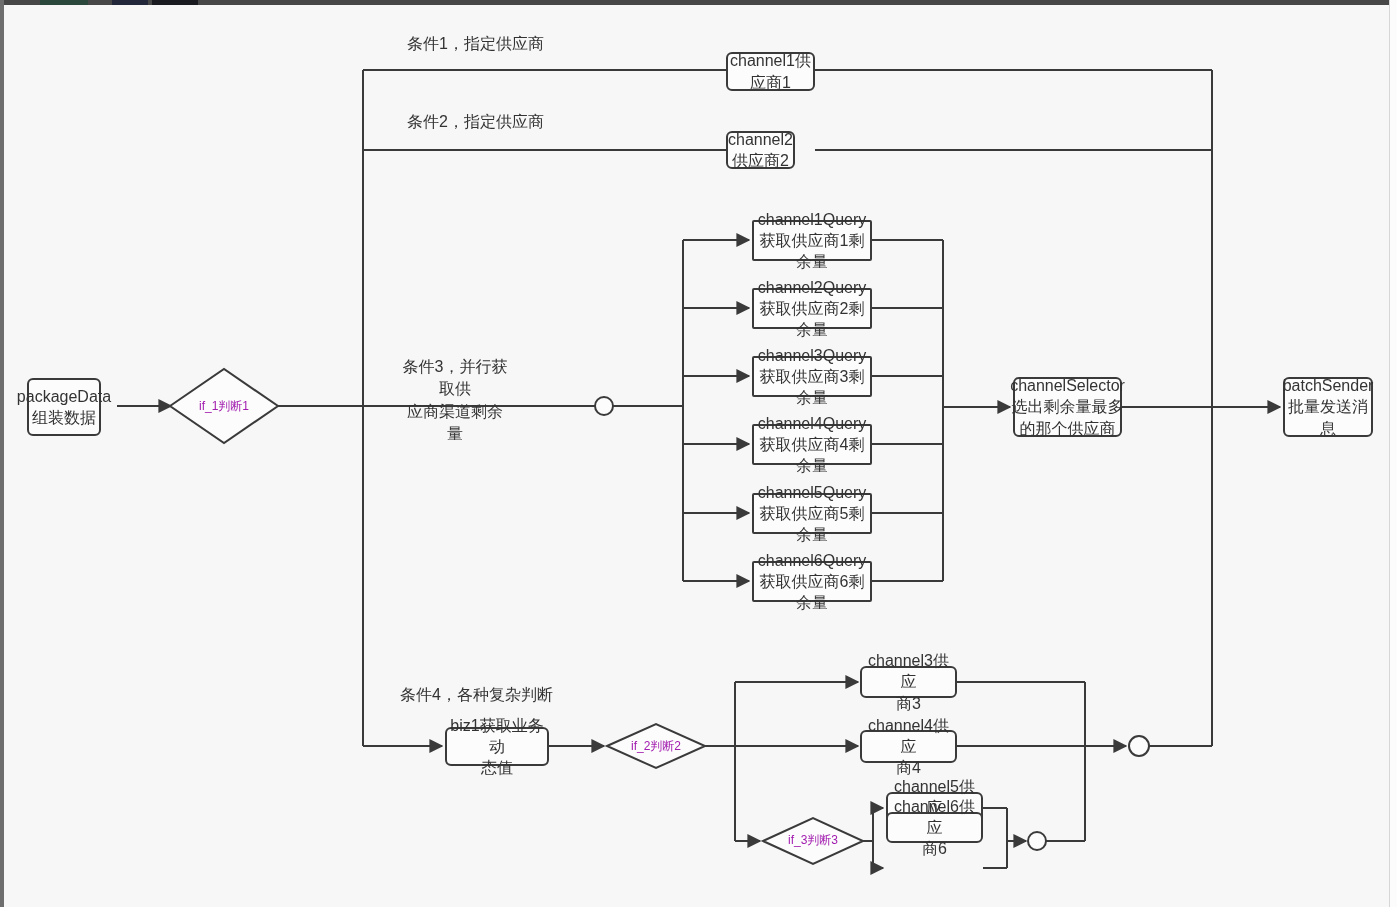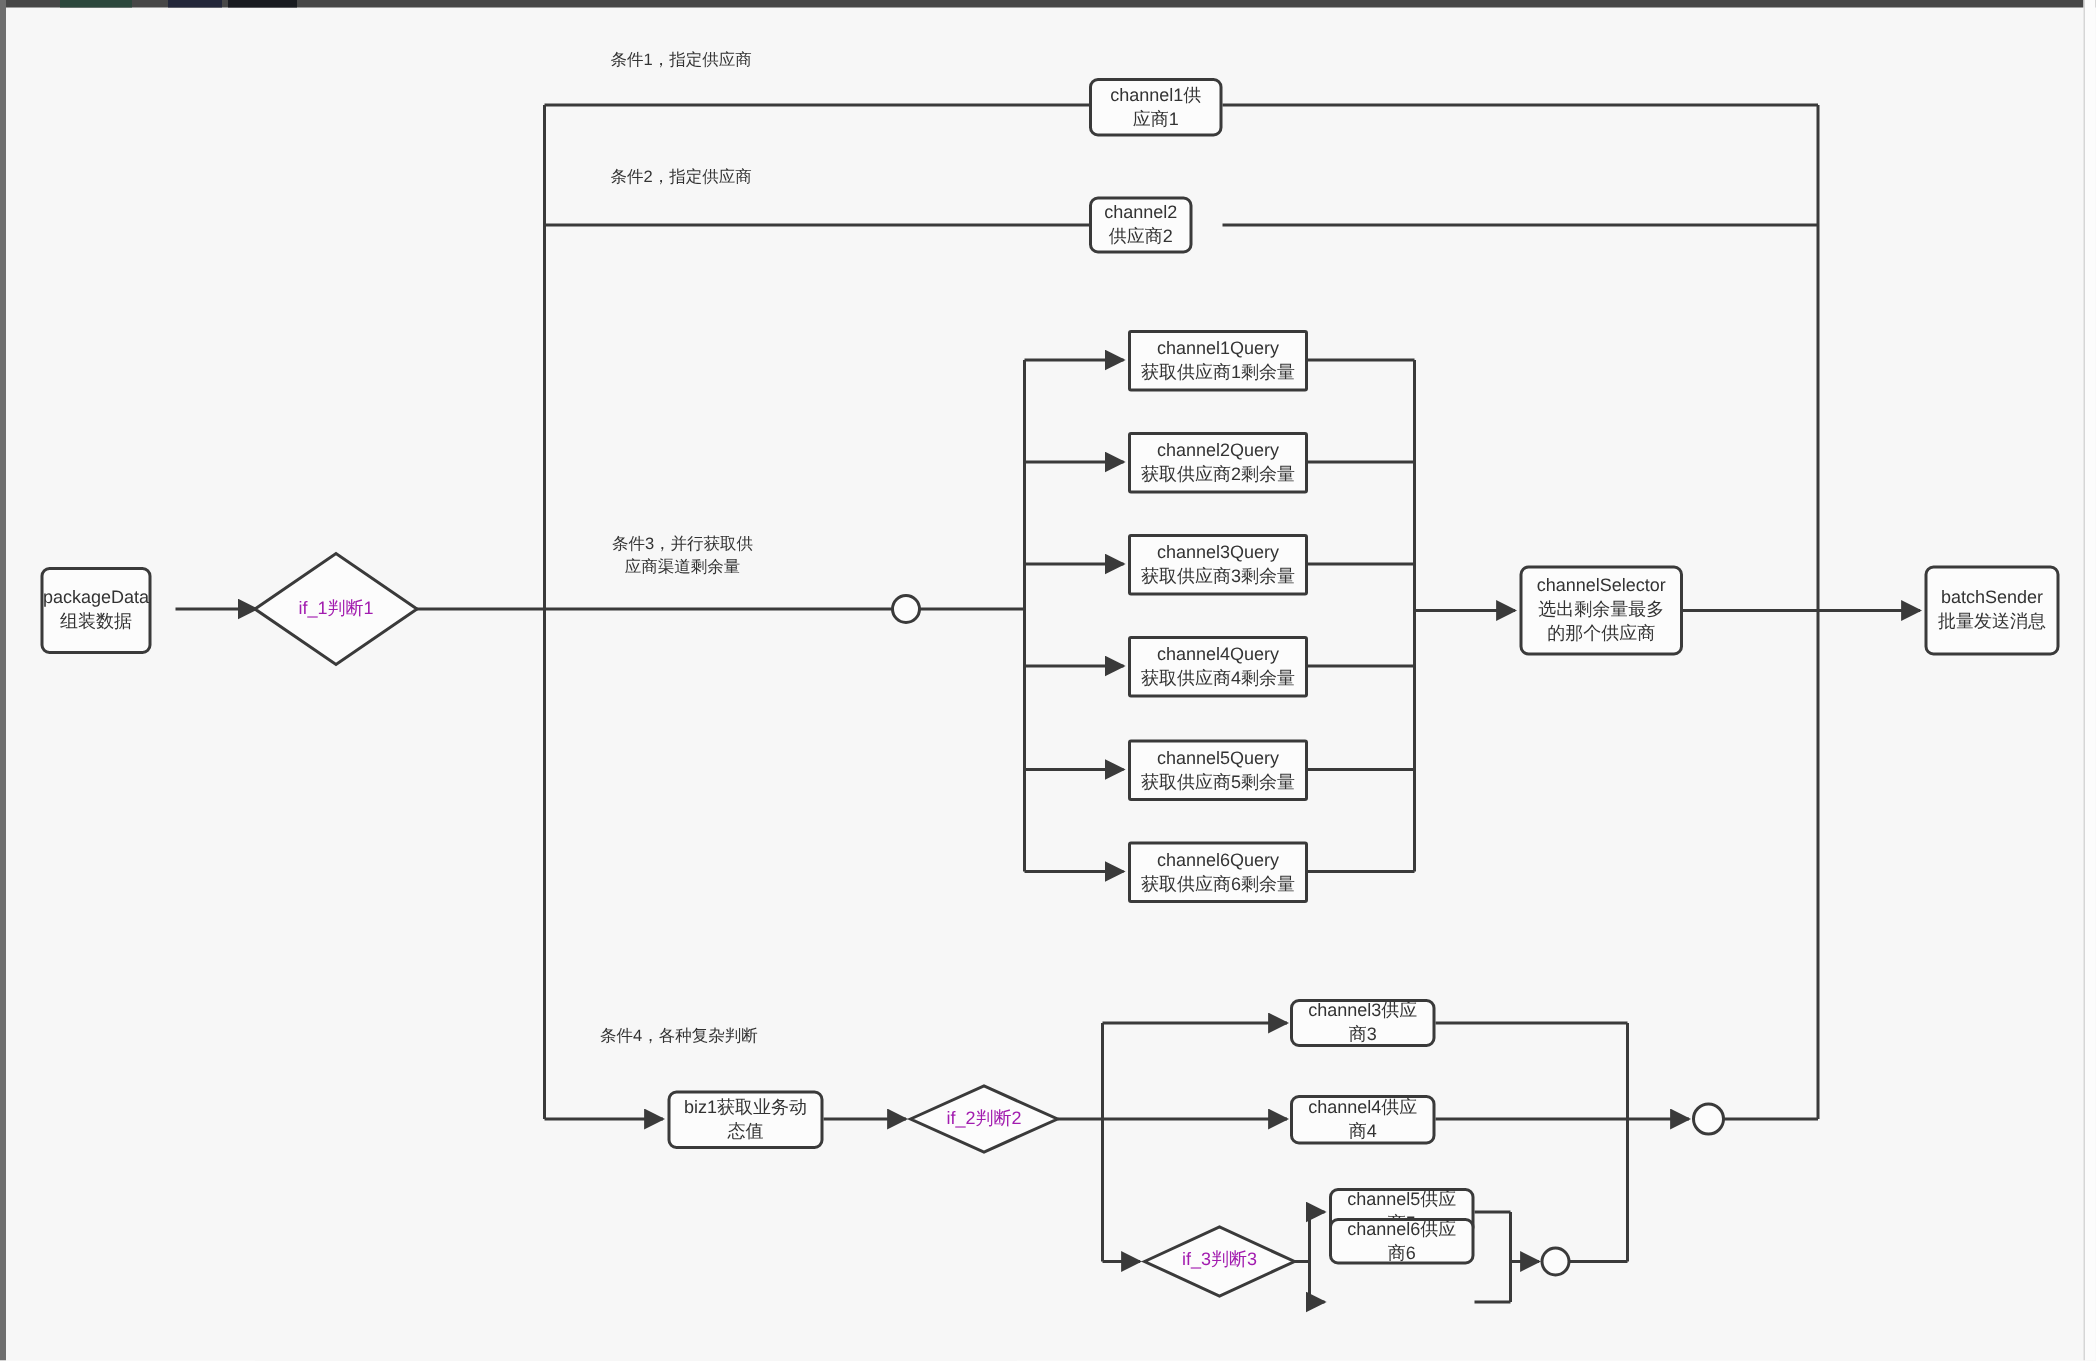--- a/index.html
+++ b/index.html
@@ -14,31 +14,31 @@
   #left-bar { position:absolute; left:0; top:0; width:4px; height:907px; background:#6e6e6e; }
   #right-edge { position:absolute; top:0; right:0; width:7px; height:907px;
     background:#fcfcfc; border-left:1px solid #d6d6d6; }
   
   #wires { position:absolute; left:0; top:0; }
   
   .node {
     position:absolute; box-sizing:border-box;
     background:#fcfcfc; border:2px solid #3a3a3a; color:#333;
     display:flex; align-items:center; justify-content:center;
-    text-align:center; font-size:12px; line-height:1.32;
+    text-align:center; font-size:16px; line-height:1.32;
     white-space:pre-line; cursor:default;
   }
   .rounded { border-radius:6px; }
   .sharp { border-radius:2px; }
   .diamond-label {
     position:absolute; transform:translate(-50%,-50%);
     color:#a21caf; font-size:12px; text-align:center; white-space:nowrap;
   }
   .cond-label {
-    position:absolute; color:#333; font-size:11px; line-height:1.4;
+    position:absolute; color:#333; font-size:16px; line-height:1.4;
     white-space:pre-line;
   }
   .cond-center { text-align:center; width:110px; }
 </style>
 </head>
 <body>
 
 <div id="stage">
 
   <svg id="wires" width="1397" height="907" viewBox="0 0 1397 907">

